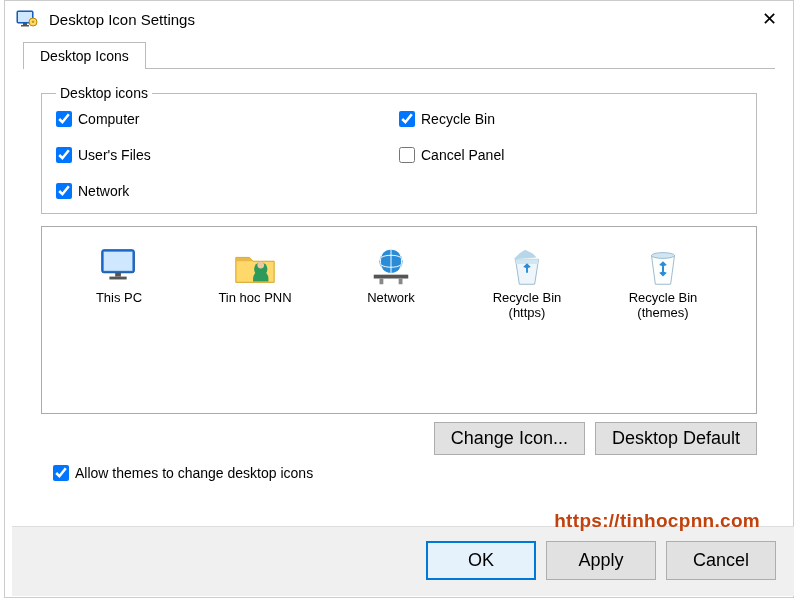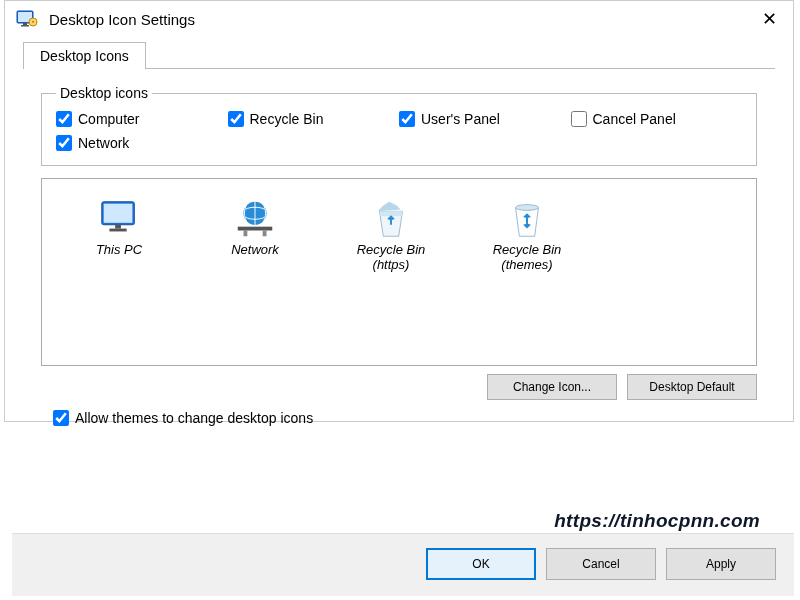--- a/index.html
+++ b/index.html
@@ -1,38 +1,38 @@
 <!DOCTYPE html>
 <html><head>
   <meta charset="utf-8">
   <style>
     * { box-sizing: border-box; margin: 0; padding: 0; }
     body { font-family: "Segoe UI", Tahoma, sans-serif; font-size: 13px; background: #fff; width: 800px; height: 600px; overflow: hidden; position: relative; }
-    .window { border: 1px solid #ccc; width: 790px; height: 422px; margin-left: 4px; background: #fff; display: flex; flex-direction: column; }
+    .window { border: 1px solid #ccc; width: 790px; height: 598px; margin-left: 4px; background: #fff; display: flex; flex-direction: column; }
     .titlebar { display: flex; align-items: center; padding: 6px 10px; }
     .title-icon { width: 24px; height: 24px; margin-right: 10px; }
     .title-text { flex: 1; font-size: 15px; }
     .close-x { font-size: 18px; padding: 0 6px; cursor: pointer; }
     .tabs { display: flex; margin: 4px 18px 0 18px; }
     .tab { border: 1px solid #bbb; border-bottom: none; padding: 5px 16px; background: #fff; font-size: 14px; position: relative; top: 1px; }
     .content { margin: 0 18px 0 18px; border-top: 1px solid #bbb; padding: 16px 18px 0 18px; }
     fieldset { border: 1px solid #bbb; padding: 10px 14px 14px 14px; margin-bottom: 12px; }
     legend { font-size: 14px; padding: 0 4px; }
-    .check-grid { display: grid; grid-template-columns: 1fr 1fr 1fr 1fr; row-gap: 8px; }
+    .check-grid { display: grid; grid-template-columns: 1fr 1fr; row-gap: 20px; }
     .check-row { display: flex; align-items: center; gap: 6px; font-size: 14px; }
     .check-row input { width: 16px; height: 16px; }
     .icon-box { border: 1px solid #aaa; padding: 18px 14px 24px 14px; margin: 4px 0 8px 0; display: flex; flex-wrap: wrap; gap: 10px; align-content: flex-start; min-height: 188px; }
-    .icon-item { width: 126px; display: flex; flex-direction: column; align-items: center; text-align: center; font-size: 13px; gap: 2px; cursor: pointer; font-style: italic; }
+    .icon-item { width: 126px; display: flex; flex-direction: column; align-items: center; text-align: center; font-size: 13px; gap: 2px; cursor: pointer; }
     .icon-img { width: 46px; height: 44px; display: flex; align-items: center; justify-content: center; }
     .label2 { line-height: 1.15; }
     .btn-row { display: flex; justify-content: flex-end; gap: 10px; margin: 6px 0 10px 0; }
-    button { font-family: inherit; font-size: 12px; padding: 5px 16px; min-width: 130px; background: #e1e1e1; border: 1px solid #adadad; cursor: pointer; }
+    button { font-family: inherit; font-size: 18px; padding: 5px 16px; min-width: 130px; background: #e1e1e1; border: 1px solid #adadad; cursor: pointer; }
     .allow-row { display: flex; align-items: center; gap: 6px; font-size: 14px; margin: 4px 0 0 0; padding-left: 12px; }
     .allow-row input { width: 16px; height: 16px; }
-    .watermark { position: absolute; right: 40px; bottom: 68px; color: #0f172a; font-weight: 900; font-style: italic; font-size: 19px; letter-spacing: 0.3px; font-family: Arial, sans-serif; }
+    .watermark { position: absolute; right: 40px; bottom: 68px; color: #c2410c; font-weight: 900; font-size: 19px; letter-spacing: 0.3px; font-family: Arial, sans-serif; }
     .bottom-bar { position: absolute; left: 12px; right: 6px; bottom: 4px; display: flex; justify-content: flex-end; gap: 10px; padding: 14px 18px 16px 18px; background: #f0f0f0; border-top: 1px solid #ddd; }
     .bottom-bar button { min-width: 110px; padding: 7px 12px; }
     .bottom-bar .ok { border: 2px solid #0078d7; background: #e5f1fb; }
   </style>
 </head>
 <body>
 
 <div class="window">
 
   <div class="titlebar">
@@ -62,21 +62,21 @@
         <label class="check-row">
           <input type="checkbox" checked="" style="">
           <span>Computer</span>
         </label>
         <label class="check-row">
           <input type="checkbox" checked="" style="">
           <span>Recycle Bin</span>
         </label>
         <label class="check-row">
           <input type="checkbox" checked="" style="">
-          <span>User's Panel</span>
+          <span>User's Files</span>
         </label>
         <label class="check-row">
           <input type="checkbox" style="">
           <span>Cancel Panel</span>
         </label>
         <label class="check-row">
           <input type="checkbox" checked="" style="">
           <span>Network</span>
         </label>
       </div>
@@ -89,20 +89,32 @@
           <svg viewBox="0 0 48 44" width="46" height="44">
             <rect x="6" y="4" width="34" height="24" rx="2" fill="#1e6fd6" stroke="#0d4fa0"></rect>
             <rect x="8" y="6" width="30" height="20" fill="#cfe8ff"></rect>
             <rect x="20" y="28" width="6" height="4" fill="#555"></rect>
             <rect x="14" y="32" width="18" height="3" fill="#555"></rect>
           </svg>
         </span>
         <span class="label2">This PC</span>
       </div>
 
+      <div class="icon-item">
+        <span class="icon-img">
+          <svg viewBox="0 0 48 44" width="46" height="44">
+            <path d="M4 12h14l4 4h22v22H4z" fill="#ffd86b" stroke="#d4a017"></path>
+            <path d="M4 12h14l4 4H4z" fill="#e8b84a"></path>
+            <circle cx="30" cy="24" r="7" fill="#2c9a5a"></circle>
+            <circle cx="30" cy="20" r="3.5" fill="#f1c7a0"></circle>
+            <path d="M22 34c0-5 4-8 8-8s8 3 8 8v3H22z" fill="#2c9a5a"></path>
+          </svg>
+        </span>
+        <span class="label2">Tin hoc PNN</span>
+      </div>
 
       <div class="icon-item">
         <span class="icon-img">
           <svg viewBox="0 0 48 44" width="46" height="44">
             <circle cx="24" cy="16" r="12" fill="#2a8cd6"></circle>
             <path d="M14 12c4-3 16-3 20 0M14 20c4 3 16 3 20 0M24 4v24M16 6c-4 6-4 14 0 20M32 6c4 6 4 14 0 20" stroke="#fff" stroke-width="1" fill="none"></path>
             <rect x="6" y="30" width="36" height="4" fill="#555"></rect>
             <rect x="12" y="34" width="4" height="6" fill="#888"></rect>
             <rect x="32" y="34" width="4" height="6" fill="#888"></rect>
           </svg>
@@ -147,19 +159,19 @@
 
     <label class="allow-row">
       <input type="checkbox" checked="" style="">
       <span>Allow themes to change desktop icons</span>
     </label>
 
   </div>
 
   <div class="bottom-bar">
     <button class="ok">OK</button>
+    <button>Apply</button>
     <button>Cancel</button>
-    <button>Apply</button>
   </div>
 
 </div>
 
 <div class="watermark">https://tinhocpnn.com</div>
 
 </body></html>

